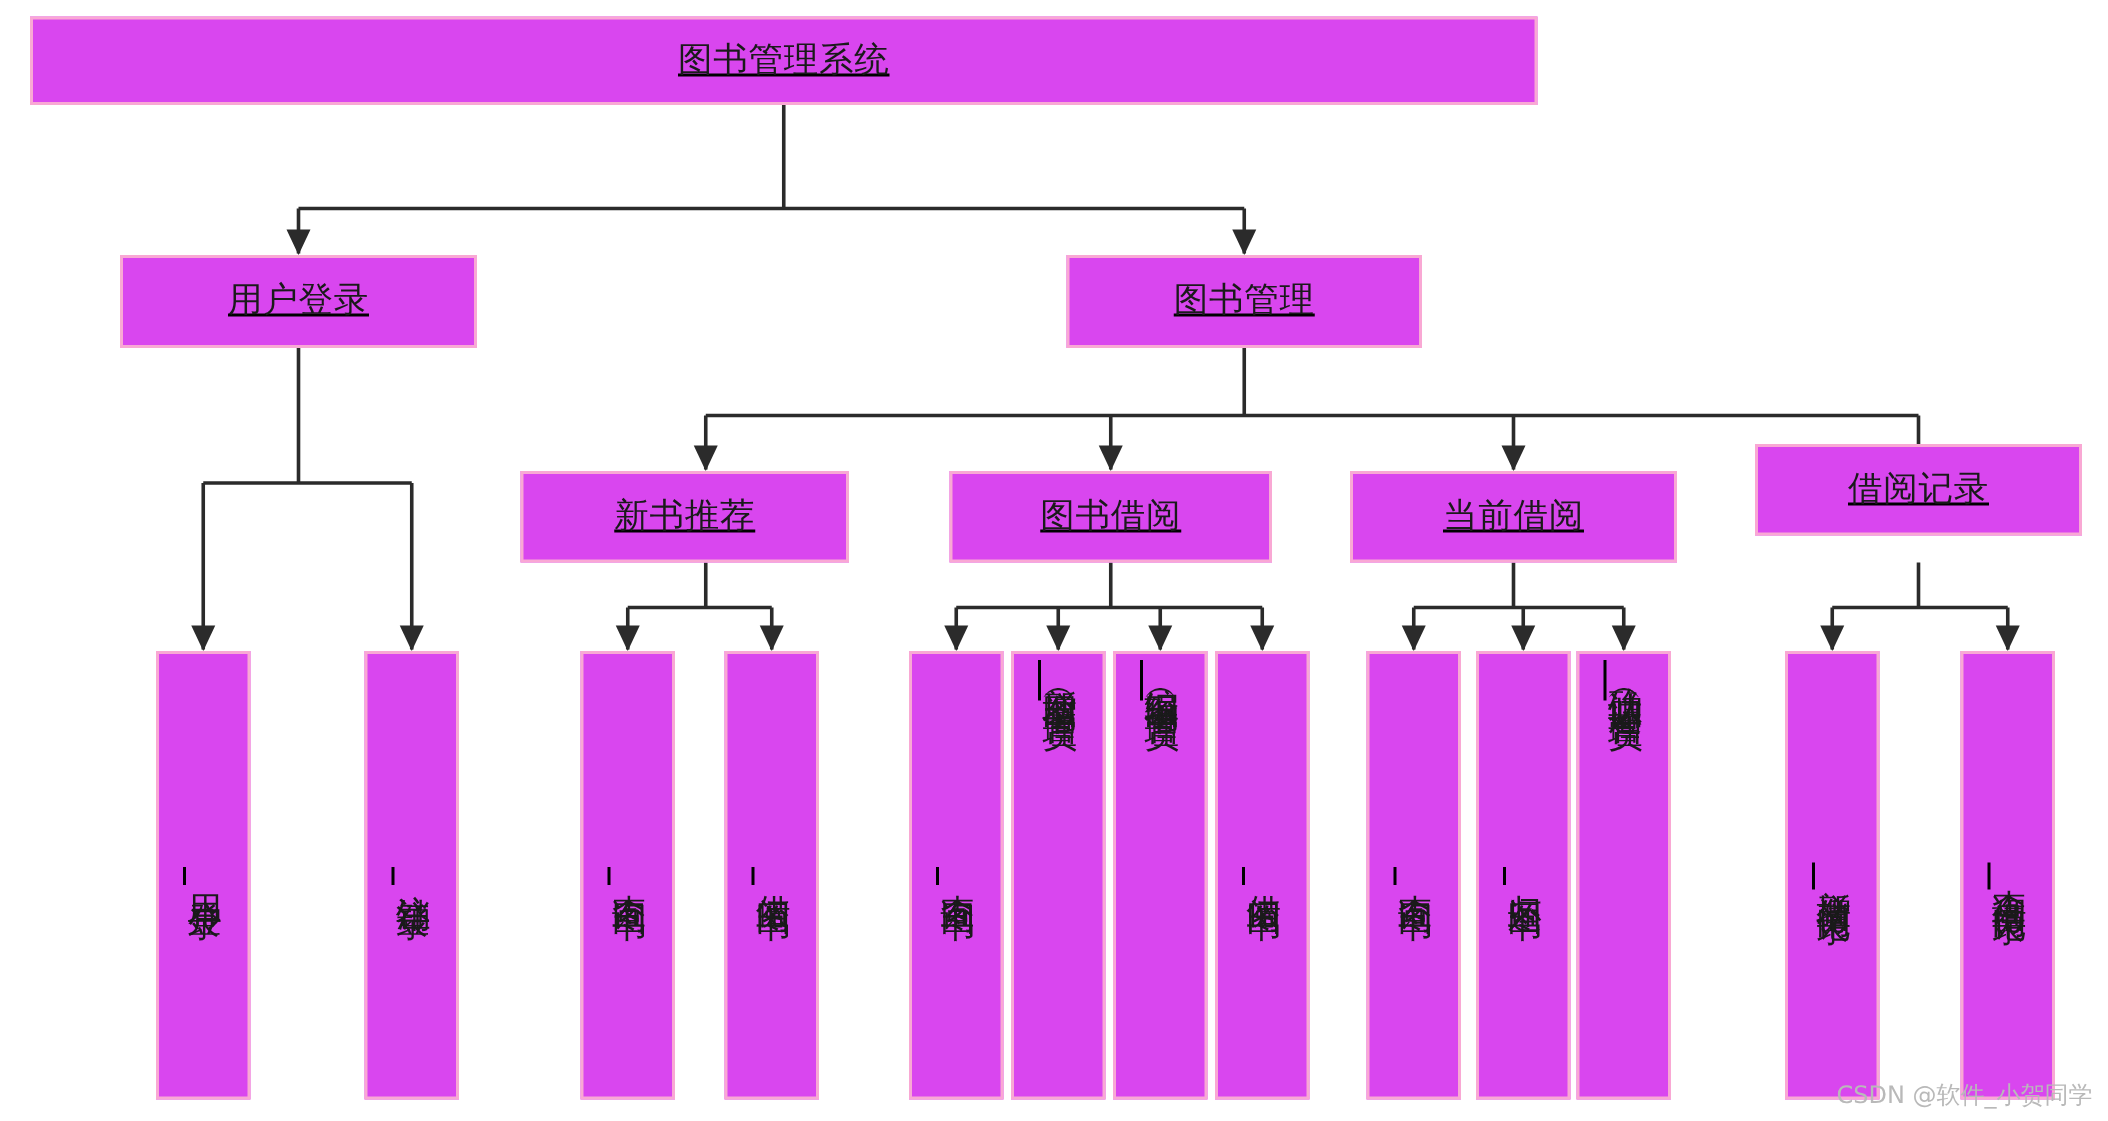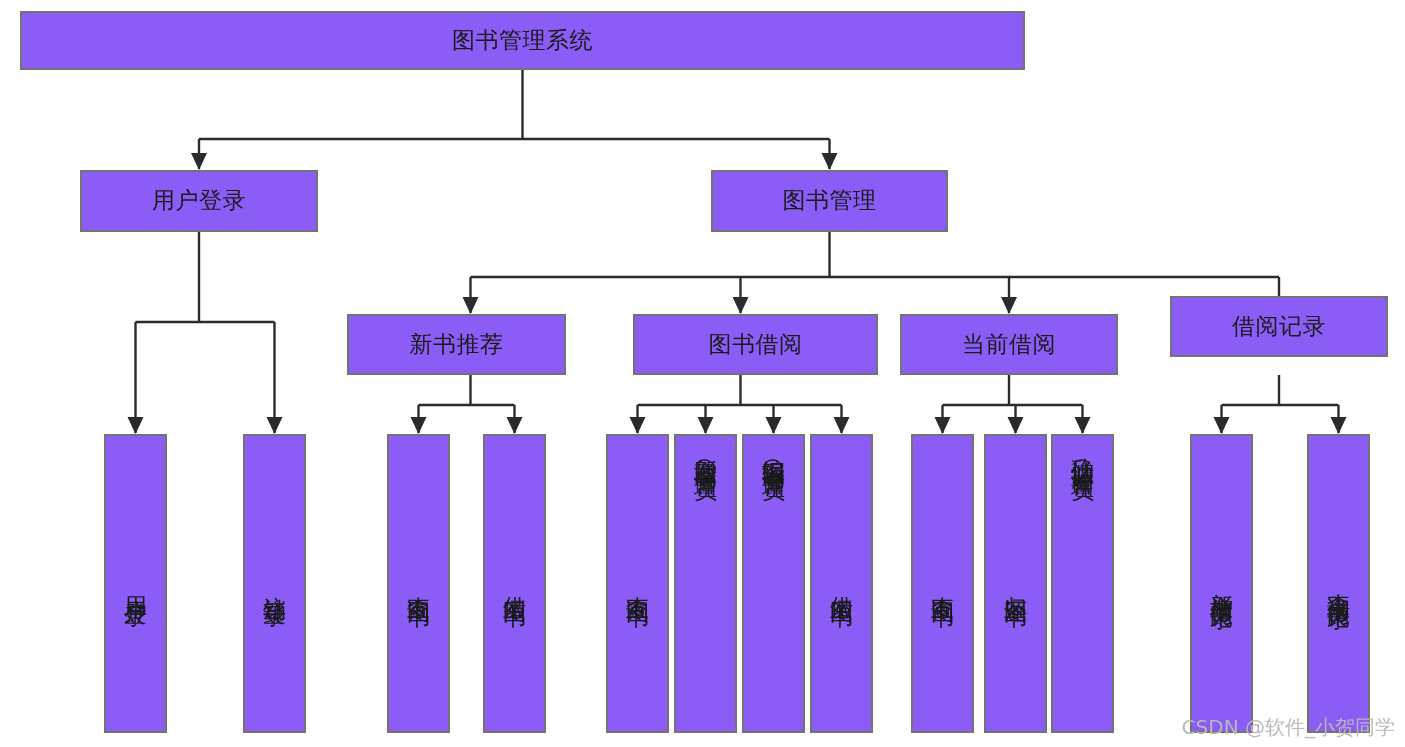--- a/index.html
+++ b/index.html
@@ -17,26 +17,27 @@
   }
   #diagram-root {
     position: absolute;
     left: 0; top: 0;
     width: 1405px;
     height: 747px;
   }
   .node-box {
     position: absolute;
     box-sizing: border-box;
-    background: #8b5cf6;
-    border: 2px solid #737373;
+    background: #d946ef;
+    border: 2px solid #f9a8d4;
     display: flex;
     align-items: center;
     justify-content: center;
     overflow: hidden;
+    text-decoration: underline;
   }
   .node-label {
     color: #1a1a1a;
     line-height: 1.02;
     white-space: pre-wrap;
     text-align: center;
     user-select: none;
   }
   
   .node-box.horiz .node-label {
@@ -73,21 +74,21 @@
     fill: none;
   }
   .conn-arrow {
     fill: #2b2b2b;
     stroke: none;
   }
   #watermark {
     position: absolute;
     right: 10px;
     bottom: 6px;
-    font-size: 20px;
+    font-size: 16px;
     color: #b9b9b9;
     white-space: nowrap;
     user-select: none;
   }
 </style>
 </head>
 <body>
 
 <div id="diagram-root">
   <svg id="connectors" viewBox="0 0 1405 747">
@@ -150,21 +151,21 @@
       </div>
       <div class="node-box horiz" style="left: 80px; top: 170px; width: 238px; height: 62px;">
         <span class="node-label">用户登录</span>
       </div>
       <div class="node-box horiz" style="left: 711px; top: 170px; width: 237px; height: 62px;">
         <span class="node-label">图书管理</span>
       </div>
       <div class="node-box horiz" style="left: 347px; top: 314px; width: 219px; height: 61px;">
         <span class="node-label">新书推荐</span>
       </div>
-      <div class="node-box horiz" style="left: 633px; top: 314px; width: 245px; height: 61px;">
+      <div class="node-box horiz" style="left: 633px; top: 314px; width: 215px; height: 61px;">
         <span class="node-label">图书借阅</span>
       </div>
       <div class="node-box horiz" style="left: 900px; top: 314px; width: 218px; height: 61px; justify-content: center;">
         <span class="node-label">当前借阅</span>
       </div>
       <div class="node-box horiz" style="left: 1170px; top: 296px; width: 218px; height: 61px;">
         <span class="node-label">借阅记录</span>
       </div>
       <div class="node-box vert centered" style="left: 104px; top: 434px; width: 63px; height: 299px;">
         <span class="node-label">用户登录</span>

